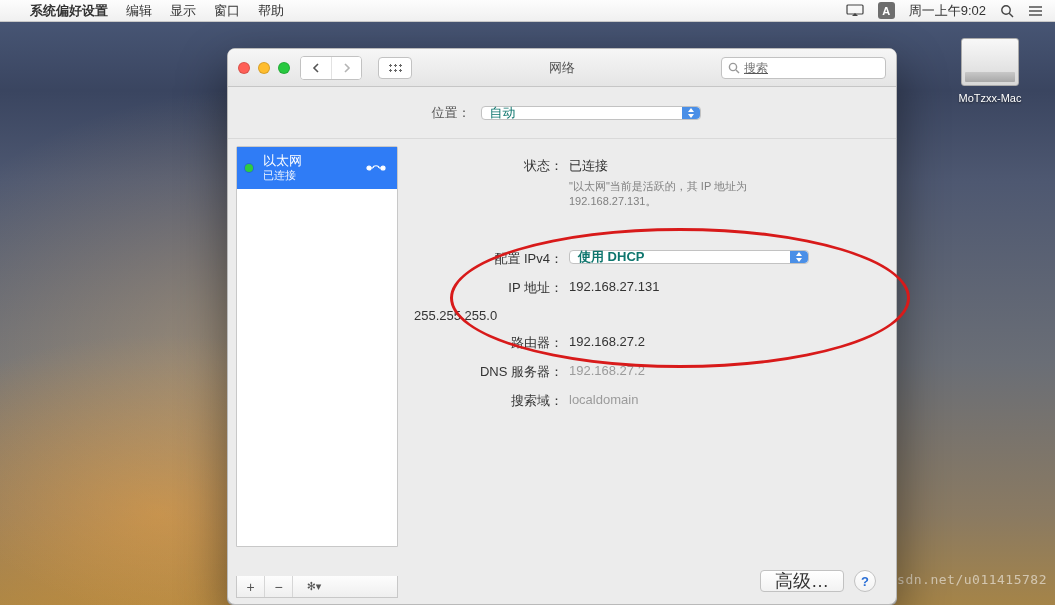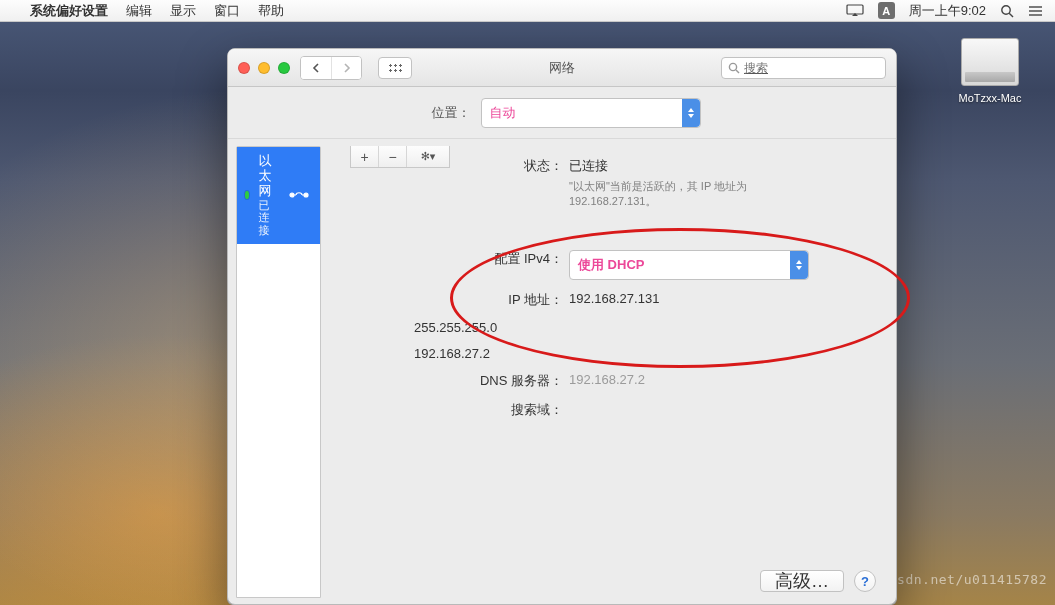--- a/index.html
+++ b/index.html
@@ -129,41 +129,41 @@
     }
     .search svg { flex: none; }
 
     
     .loc-row {
       height: 52px; display: flex; align-items: center; justify-content: center;
       gap: 10px; border-bottom: 1px solid #d9d9d9;
     }
     .loc-label { color: #555; font-size: 13px; margin-left: 8px; }
     .select {
-      position: relative; height: 30px; background: #fff;
+      position: relative; height: 14px; background: #fff;
       border: 1px solid #c2c2c2; border-radius: 4px;
       display: flex; align-items: center; padding: 0 24px 0 8px;
-      font-size: 13px; color: #ec4899;
+      font-size: 13px; color: #0f766e;
     }
     .select .sel-cap {
       position: absolute; right: 0; top: 0; bottom: 0; width: 18px;
       background: #4a8fe7; border-radius: 0 4px 4px 0;
       display: flex; flex-direction: column; align-items: center; justify-content: center;
     }
     .sel-cap::before, .sel-cap::after {
       content: ""; border-left: 3px solid transparent; border-right: 3px solid transparent;
     }
     .sel-cap::before { border-bottom: 4px solid #fff; margin-bottom: 2px; }
     .sel-cap::after  { border-top: 4px solid #fff; }
 
     
     .body { flex: 1; display: flex; overflow: hidden; }
     .sidebar-wrap {
       width: 178px; padding: 7px 8px 6px;
-      display: flex;  gap: 29px;
+      display: flex; flex-direction: column; gap: 29px;
     }
     .sidebar-list {
       flex: 1; background: #fff; border: 1px solid #c8c8c8;
       border-radius: 2px 2px 0 0;
     }
     .sb-item {
       display: flex; align-items: center; gap: 10px;
       padding: 7px 8px; background: #2f7cf6; color: #fff;
     }
     .sb-dot {
@@ -373,28 +373,30 @@
           </div>
         </div>
         <div class="row">
           <div class="lbl">IP 地址：</div>
           <div class="val">192.168.27.131</div>
         </div>
         <div class="row">
           <div class="val">255.255.255.0</div>
         </div>
         <div class="row">
+          <div class="lbl">路由器：</div>
           <div class="val">192.168.27.2</div>
         </div>
         <div class="row">
           <div class="lbl">DNS 服务器：</div>
           <div class="val muted">192.168.27.2</div>
         </div>
         <div class="row">
           <div class="lbl">搜索域：</div>
+          <div class="val muted">localdomain</div>
         </div>
       </div>
 
       <div class="adv-row">
         <div class="btn">高级…</div>
         <div class="help">?</div>
       </div>
     </div>
   </div>
 </div>

